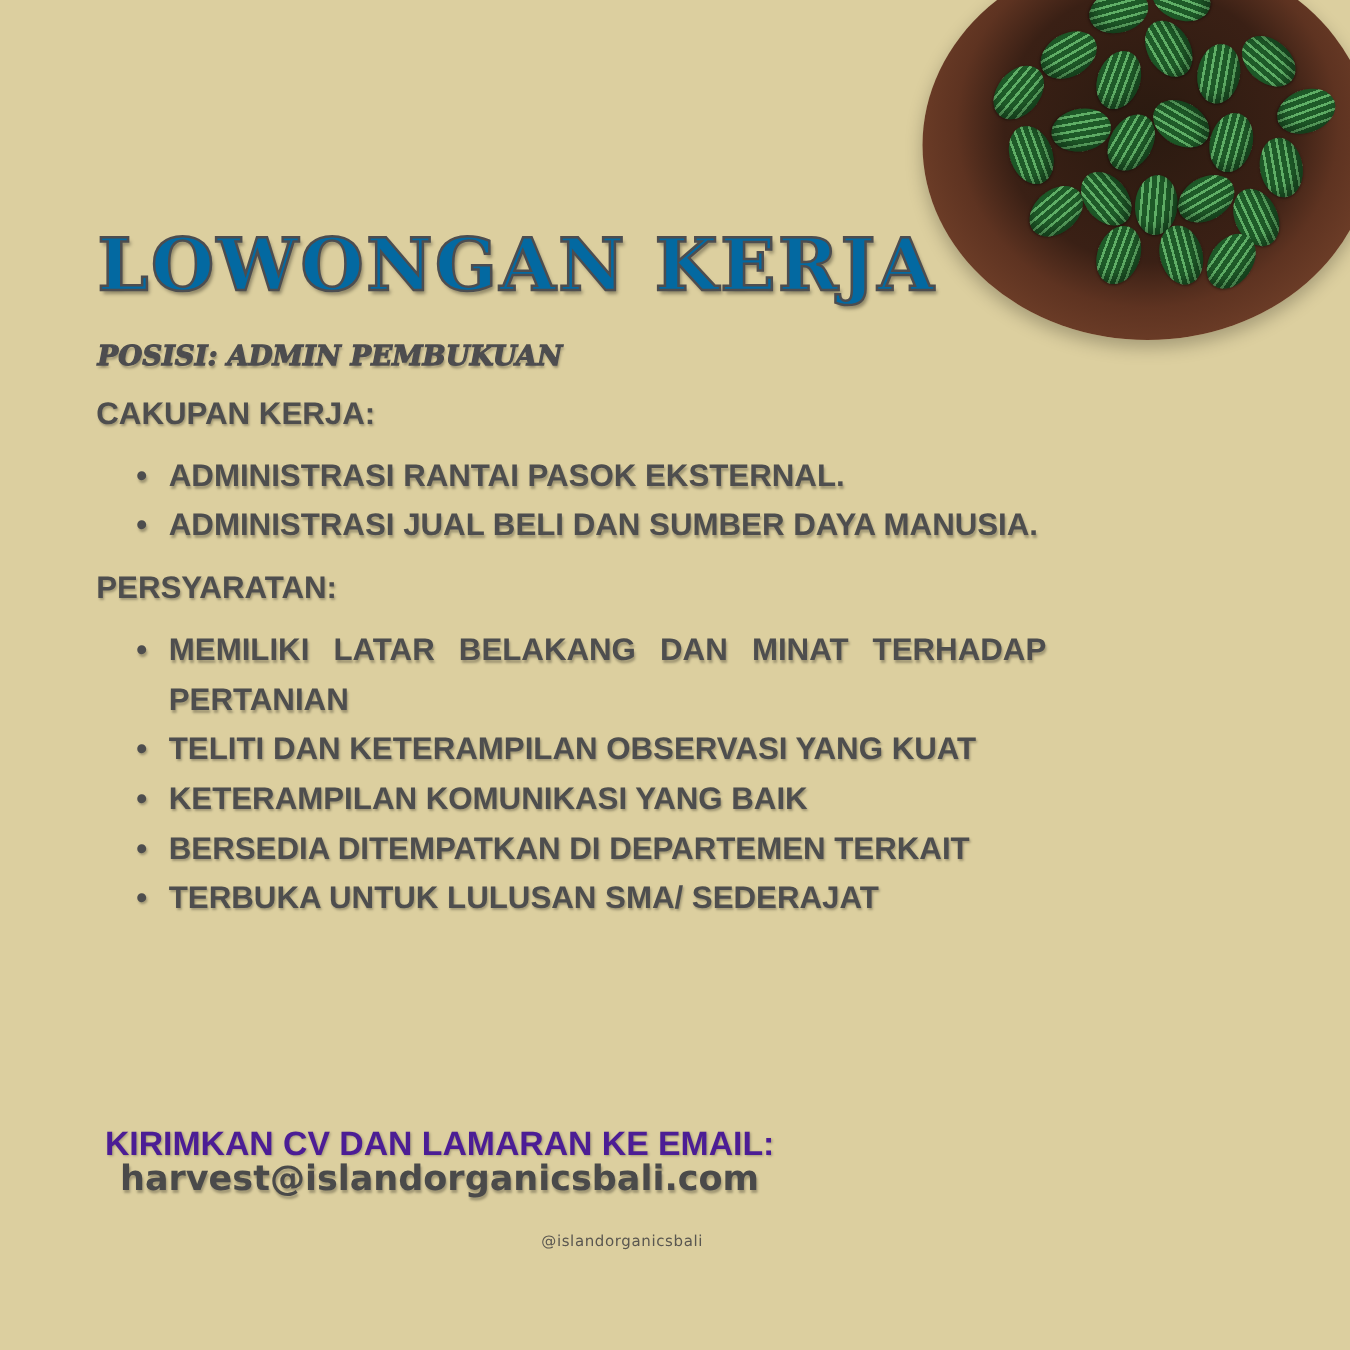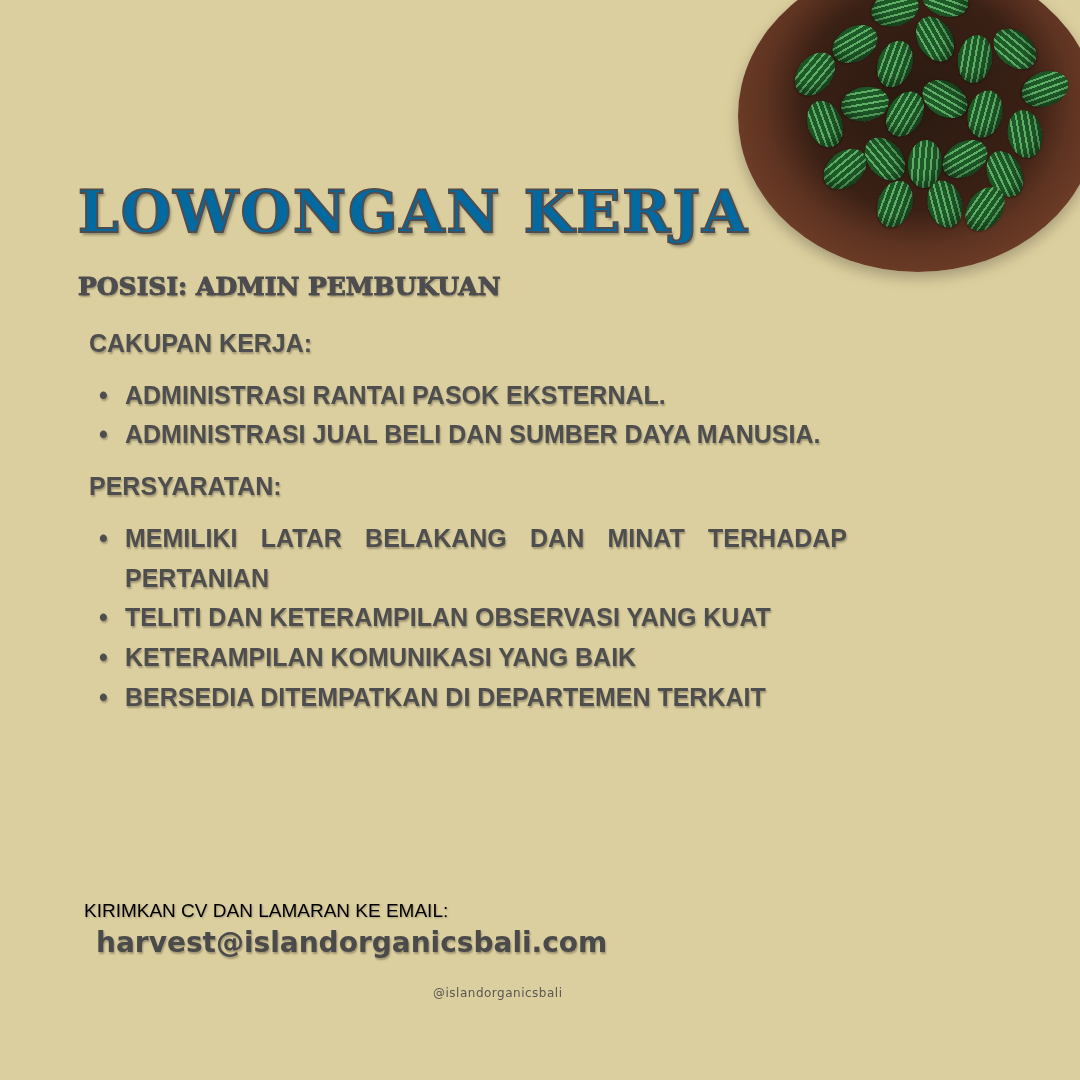--- a/index.html
+++ b/index.html
@@ -6,27 +6,27 @@
   body { width:1080px; height:1080px; background:#dccf9f; position:relative; overflow:hidden; font-family:"DejaVu Sans", sans-serif; }
   .bowl { position:absolute; left:738px; top:-40px; width:360px; height:312px; border-radius:50%;
     background:radial-gradient(ellipse at 50% 45%, #2a1a10 0%, #3a2015 45%, #5e3321 60%, #6e3e28 75%, #5a311f 100%);
     box-shadow: 0 6px 14px rgba(0,0,0,0.25); }
   .bowl-inner { position:absolute; left:40px; top:20px; width:290px; height:250px; }
   .melon { position:absolute; width:34px; height:48px; border-radius:50%;
     background:repeating-linear-gradient(90deg,#1e5a28 0 4px,#5fae66 4px 6px);
     box-shadow: inset -4px -4px 8px rgba(0,0,0,0.35), 0 1px 2px rgba(0,0,0,0.4); }
   .title { position:absolute; left:78px; top:178px; font-family:"DejaVu Serif", serif; font-weight:900; font-size:58px; color:#0369a1; letter-spacing:2px;
     text-shadow: 2px 3px 3px rgba(0,0,0,0.35); -webkit-text-stroke:2px #4d4d4f; }
-  .posisi { position:absolute; left:78px; top:272px; font-family:"DejaVu Serif", serif; font-weight:900; font-size:25px; color:#4d4d4f; -webkit-text-stroke:1px #4d4d4f; text-shadow:1px 2px 2px rgba(0,0,0,0.3); }
+  .posisi { position:absolute; left:78px; top:272px; font-family:"DejaVu Serif", serif; font-weight:900; font-size:22px; color:#4d4d4f; -webkit-text-stroke:1px #4d4d4f; text-shadow:1px 2px 2px rgba(0,0,0,0.3);font-style:italic; }
   .content { position:absolute; left:77px; top:312px; width:770px; font-family:"Liberation Sans", sans-serif; font-weight:bold; font-size:25px; color:#4e4e4e; line-height:39.7px; text-shadow:1px 2px 2px rgba(0,0,0,0.28); }
-  .sec { margin:12px; }
-  ul { margin:0; padding-left:48px; list-style:none; }
+  .sec { margin:0; }
+  ul { margin:10px; padding-left:48px; list-style:none; }
   li { position:relative; text-align:justify; }
   li::before { content:"•"; position:absolute; left:-26px; }
-  .apply { position:absolute; left:84px; top:900px; font-family:"Liberation Sans", sans-serif; font-weight:normal; font-size:19px; color:#000000; text-shadow:1px 1px 2px rgba(0,0,0,0.25); }
+  .apply { position:absolute; left:84px; top:900px; font-family:"Liberation Sans", sans-serif; font-weight:bold; font-size:27px; color:#4c1d95; text-shadow:1px 1px 2px rgba(0,0,0,0.25); }
   .email { position:absolute; left:96px; top:926px; font-family:"DejaVu Sans", sans-serif; font-weight:bold; font-size:28px; color:#4a4a4a; text-shadow:1px 2px 2px rgba(0,0,0,0.28); }
   .handle { position:absolute; left:433px; top:986px; font-family:"DejaVu Sans", sans-serif; font-size:12px; color:#5a5750; letter-spacing:0.5px; }
 </style>
 </head>
 <body>
 
 <div class="bowl">
   <div class="bowl-inner">
     <div class="melon" style="left:20px;top:70px;transform:rotate(40deg)"></div>
     <div class="melon" style="left:60px;top:40px;transform:rotate(60deg)"></div>
@@ -62,18 +62,19 @@
   <ul>
     <li>ADMINISTRASI RANTAI PASOK EKSTERNAL.</li>
     <li>ADMINISTRASI JUAL BELI DAN SUMBER DAYA MANUSIA.</li>
   </ul>
   <p class="sec">PERSYARATAN:</p>
   <ul>
     <li>MEMILIKI LATAR BELAKANG DAN MINAT TERHADAP PERTANIAN</li>
     <li>TELITI DAN KETERAMPILAN OBSERVASI YANG KUAT</li>
     <li>KETERAMPILAN KOMUNIKASI YANG BAIK</li>
     <li>BERSEDIA DITEMPATKAN DI DEPARTEMEN TERKAIT</li>
+    <li>TERBUKA UNTUK LULUSAN SMA/ SEDERAJAT</li>
   </ul>
 </div>
 
 <div class="apply">KIRIMKAN CV DAN LAMARAN KE EMAIL:</div>
 <div class="email">harvest@islandorganicsbali.com</div>
 <div class="handle">@islandorganicsbali</div>
 
 </body></html>

